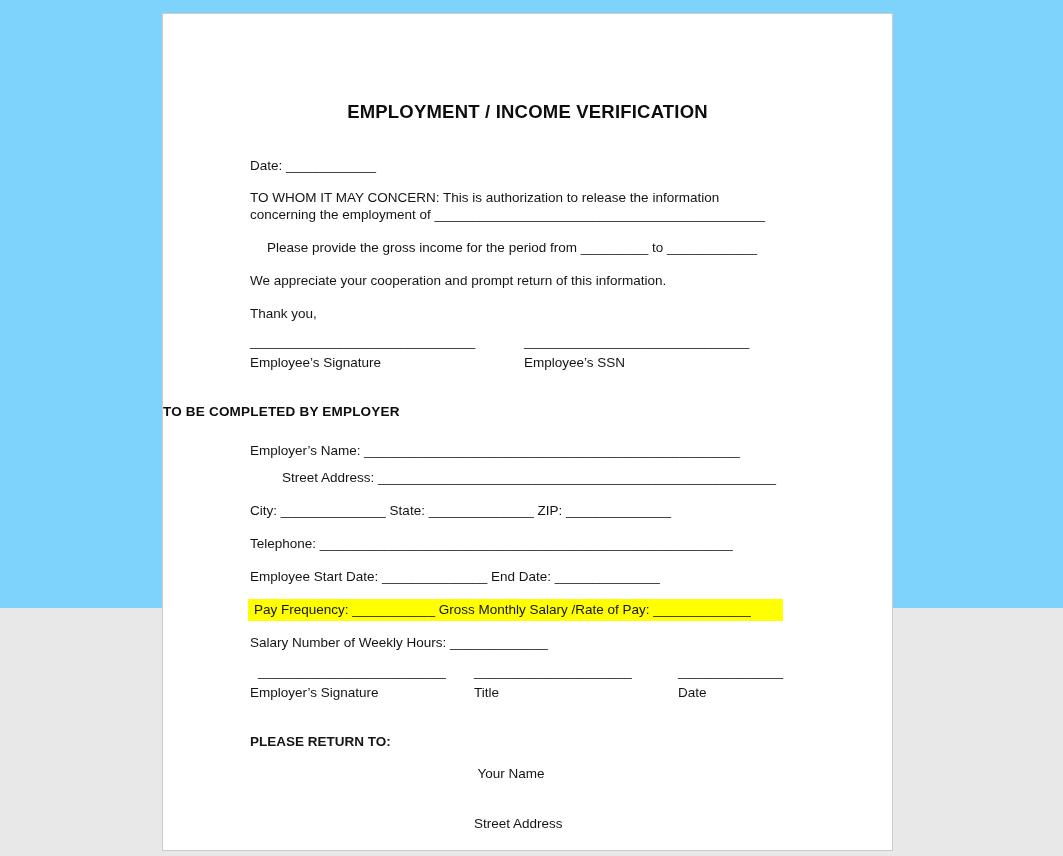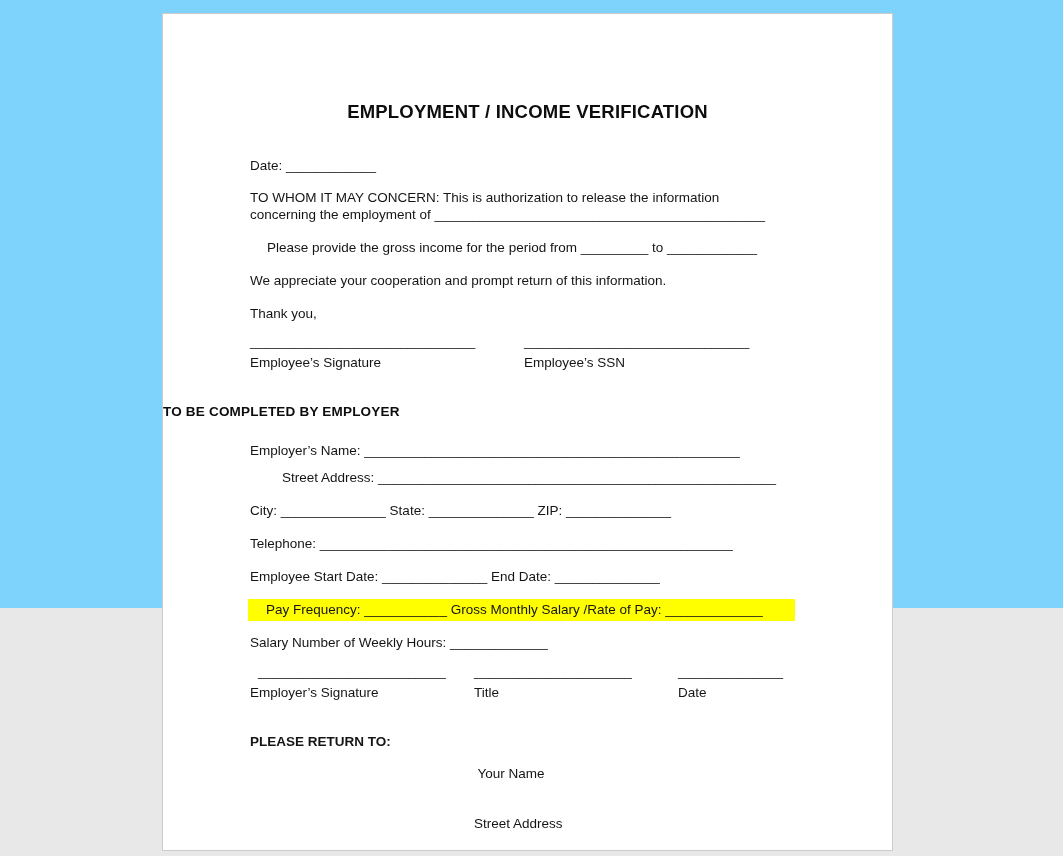--- a/index.html
+++ b/index.html
@@ -54,21 +54,21 @@
     font-size: 13.5px;
     font-weight: bold;
     line-height: 17px;
     color: #0d0d0d;
     letter-spacing: 0.2px;
   }
   .bold { font-weight: bold; }
   .hl {
     background: #ffff00;
     display: inline-block;
-    padding: 2px 32px 3px 18px;
+    padding: 2px 32px 3px 6px;
     margin-left: -2px;
   }
 </style>
 </head>
 <body>
 
 <div class="viewport">
   <div class="page">
 
     <div class="doc-title">EMPLOYMENT / INCOME VERIFICATION</div>

